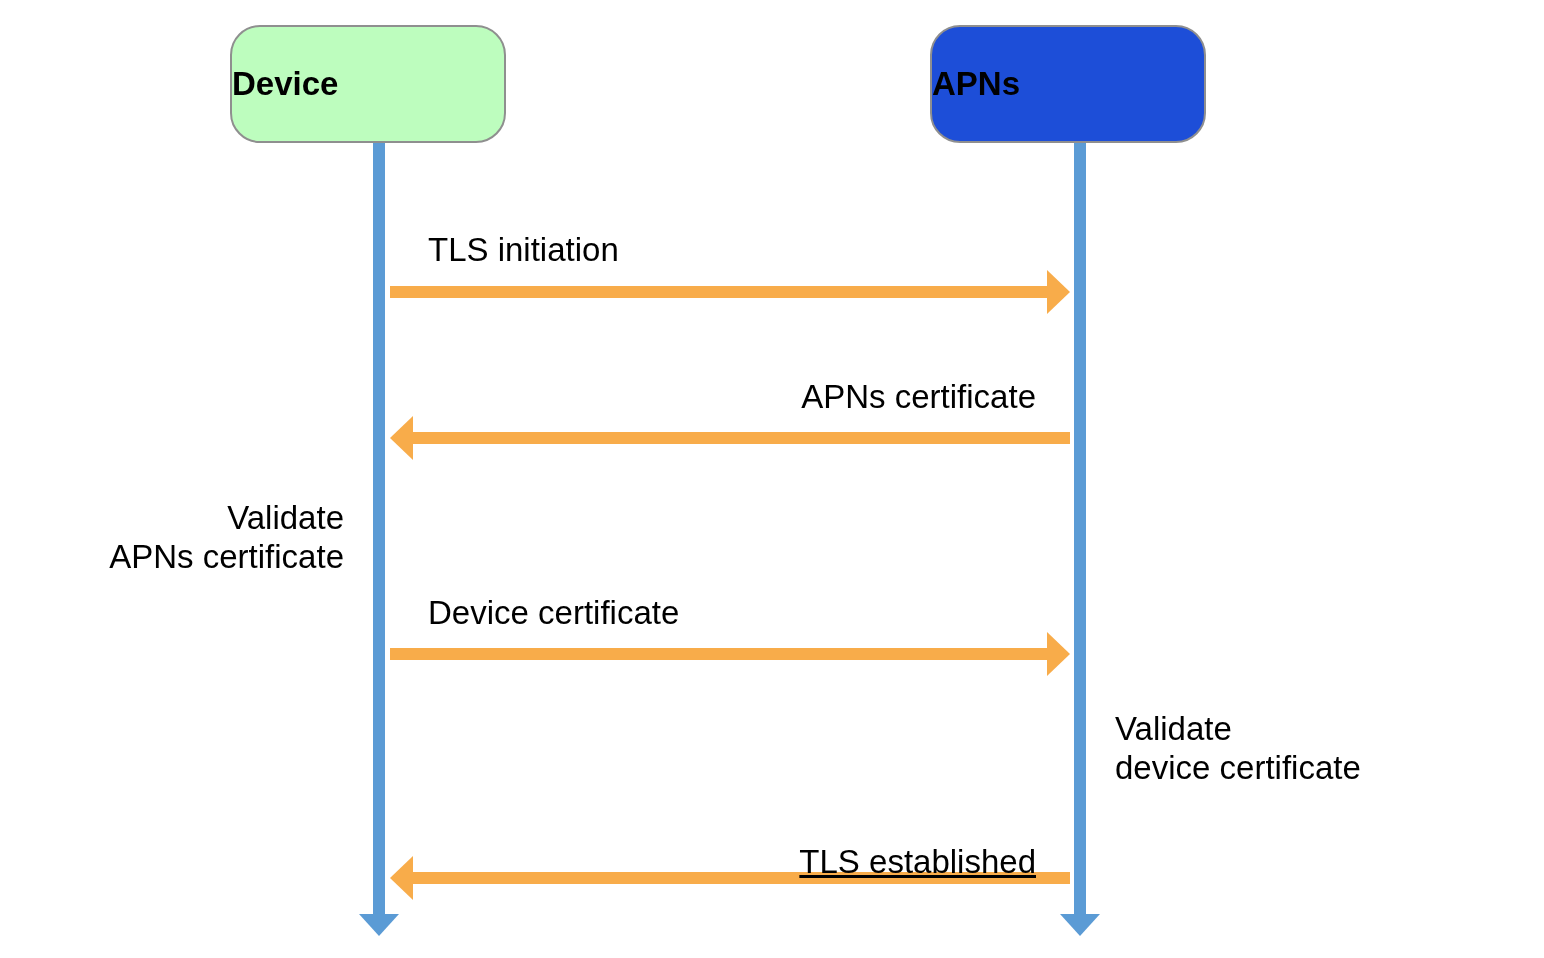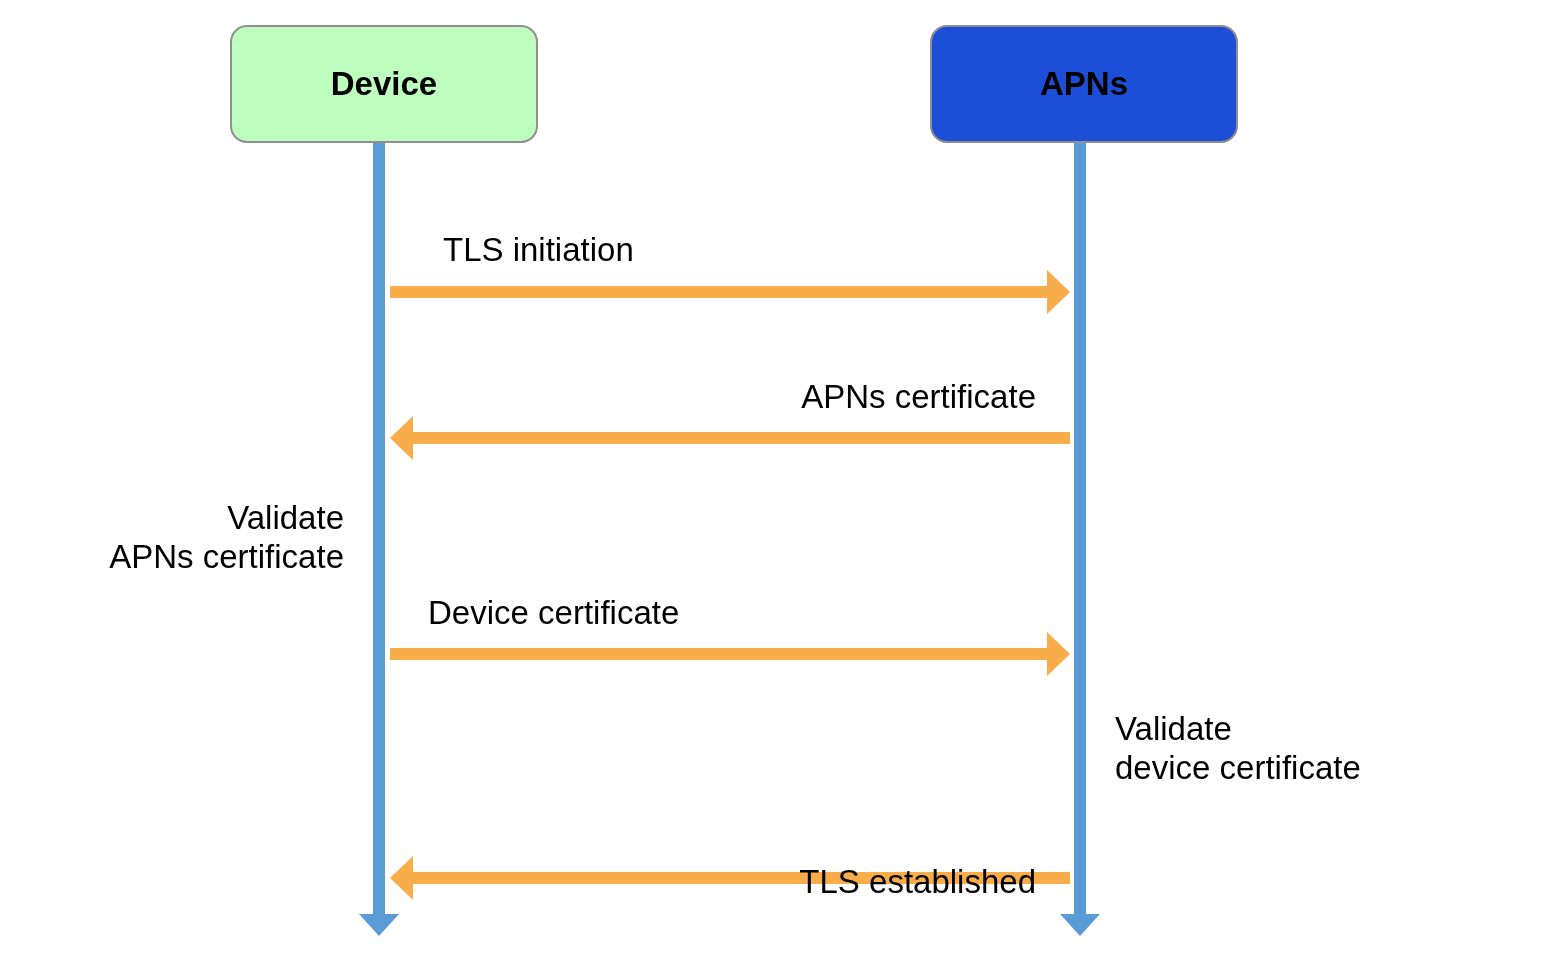--- a/index.html
+++ b/index.html
@@ -1,20 +1,20 @@
 <!DOCTYPE html>
 <html><head>
 <meta charset="utf-8">
 <style>
   html, body { margin:0; padding:0; background:#ffffff; }
   body { width:1544px; height:958px; position:relative; overflow:hidden;
          font-family:"Liberation Sans", sans-serif; }
-  .box { position:absolute; top:25px; width:308px; height:118px; border:2px solid #8f8f8f;
-         border-radius:17px; box-sizing:border-box; display:flex; align-items:center;
-         justify-content:center; font-weight:bold; font-size:33px; color:#000; }
+  .box { position:absolute; top:25px; width:276px; height:118px; border:2px solid #8f8f8f;
+         border-radius:30px; box-sizing:border-box; display:flex; align-items:center;
+         font-weight:bold; font-size:33px; color:#000; }
   .lbl { position:absolute; font-size:33px; color:#000; white-space:nowrap; line-height:39px; }
   svg { position:absolute; left:0; top:0; }
 </style>
 </head>
 <body>
 
 <div class="box" style="left:230px;background:#bdfdbe;">
   <span>Device</span>
 </div>
 <div class="box" style="left:930px;background:#1d4ed8;">
@@ -43,20 +43,20 @@
   <g>
     <rect x="390" y="648" width="660" height="12" fill="#f8ac4a"></rect>
     <polygon points="1047,632 1070,654 1047,676" fill="#f8ac4a"></polygon>
   </g>
   <g>
     <rect x="412" y="872" width="658" height="12" fill="#f8ac4a"></rect>
     <polygon points="413,856 390,878 413,900" fill="#f8ac4a"></polygon>
   </g>
 </svg>
 
-<div class="lbl" style="left:428px;top:230px;margin-left:15px;">TLS initiation</div>
+<div class="lbl" style="left:428px;top:230px;">TLS initiation</div>
 <div class="lbl" style="right:508px;top:377px;text-align:right;">APNs certificate</div>
 <div class="lbl" style="right:1200px;top:498px;text-align:right;">Validate</div>
 <div class="lbl" style="right:1200px;top:537px;text-align:right;">APNs certificate</div>
 <div class="lbl" style="left:428px;top:593px;">Device certificate</div>
 <div class="lbl" style="left:1115px;top:709px;">Validate</div>
 <div class="lbl" style="left:1115px;top:748px;">device certificate</div>
-<div class="lbl" style="right:508px;top:862px;text-align:right;">TLS established</div>
+<div class="lbl" style="right:508px;top:842px;text-align:right;text-decoration:underline;">TLS established</div>
 
 </body></html>

